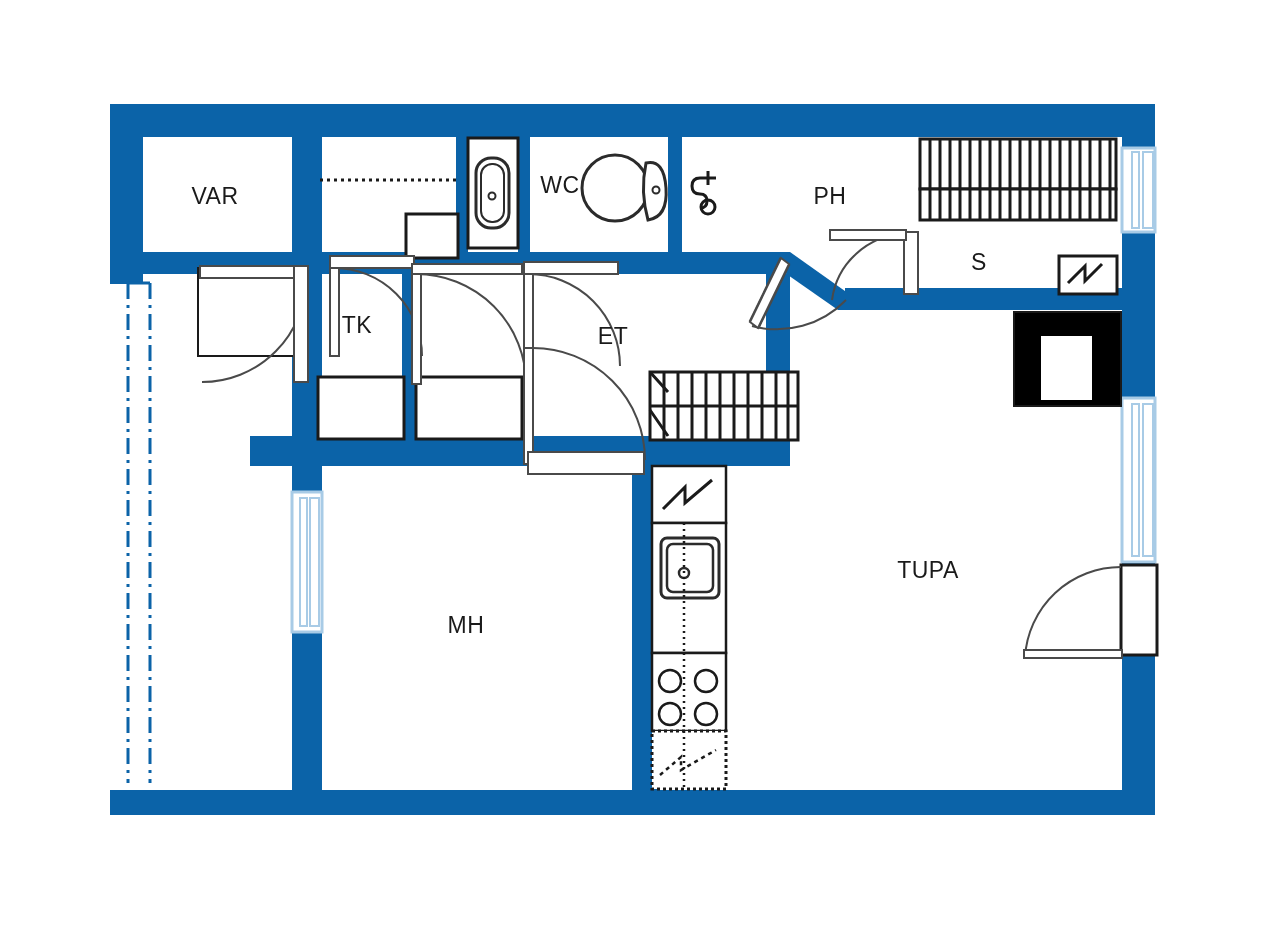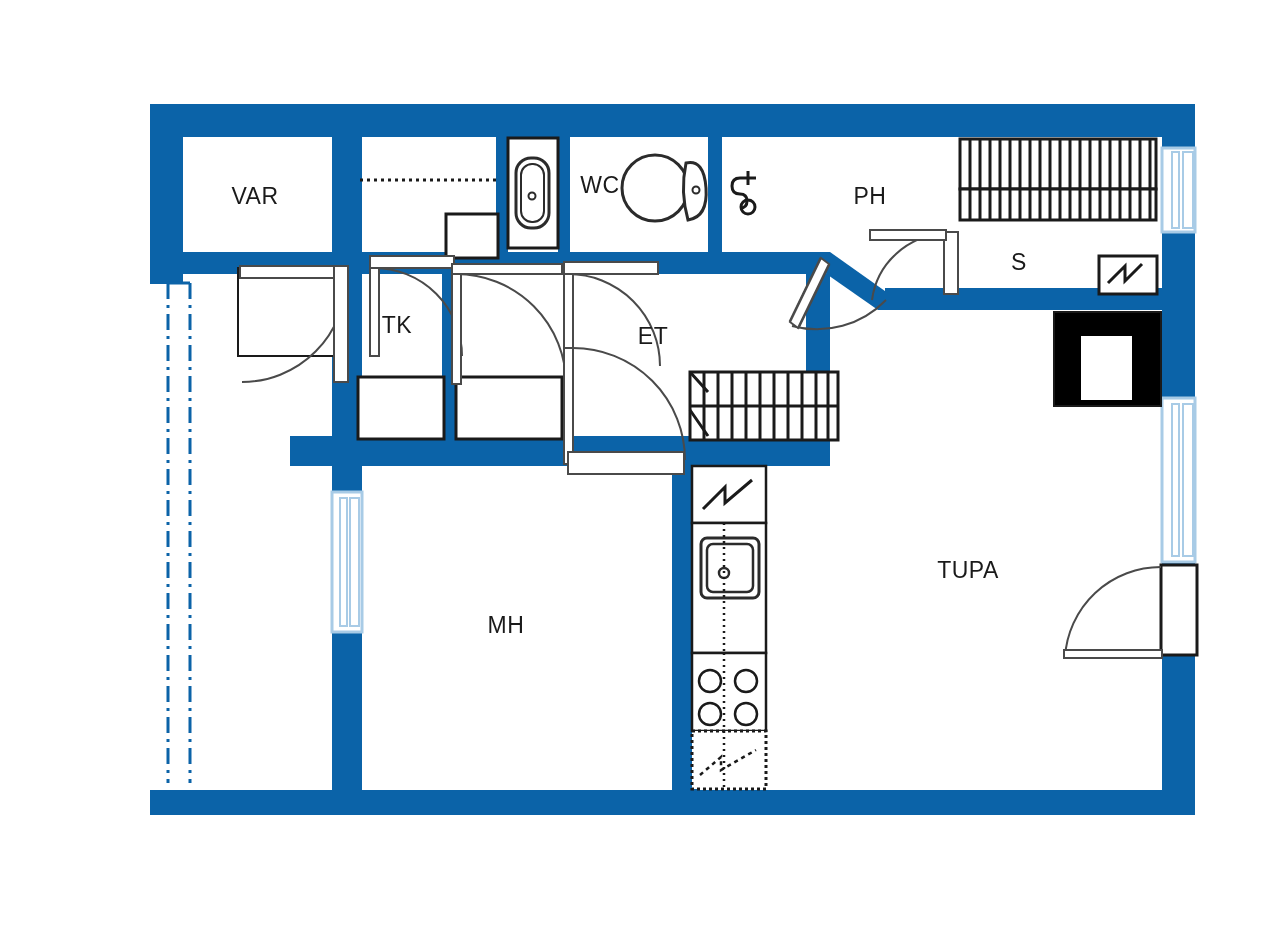--- a/index.html
+++ b/index.html
@@ -1,17 +1,17 @@
 <!DOCTYPE html>
 <html><head>
 <meta charset="utf-8">
 <style>
   html,body{margin:0;padding:0;background:#ffffff;}
   body{width:1280px;height:930px;font-family:"Liberation Sans",sans-serif;overflow:hidden;}
-  #plan{position:relative;width:1036px;height:930px;background:#ffffff;margin-left:40px;}
+  #plan{position:relative;width:1036px;height:930px;background:#ffffff;}
   svg{display:block;}
   .rlabel{font-family:"Liberation Sans",sans-serif;font-size:23px;fill:#1a1a1a;letter-spacing:.5px;}
 </style>
 </head>
 <body>
 
 <div id="plan">
 <svg width="1280" height="930" viewBox="0 0 1280 930" xmlns="http://www.w3.org/2000/svg">
 
   <defs>

